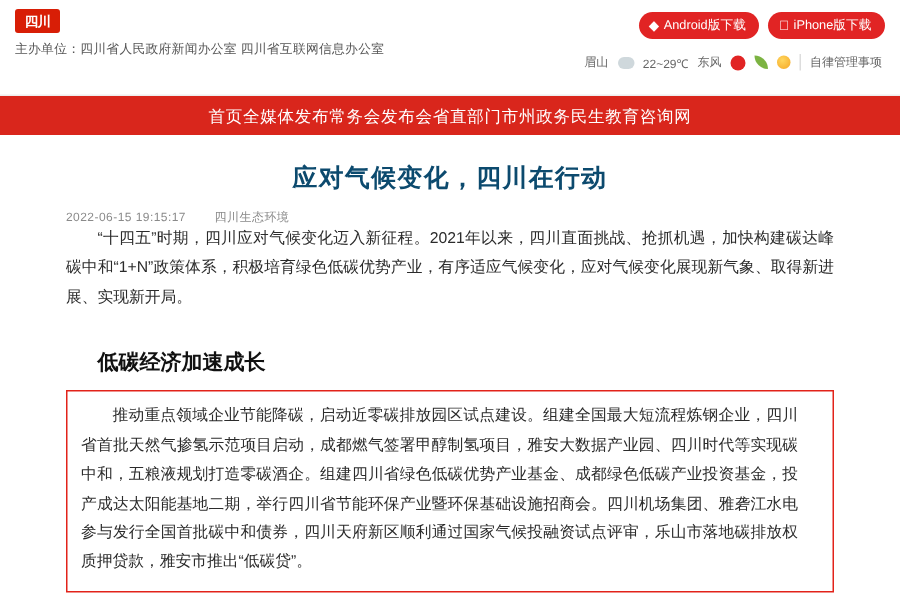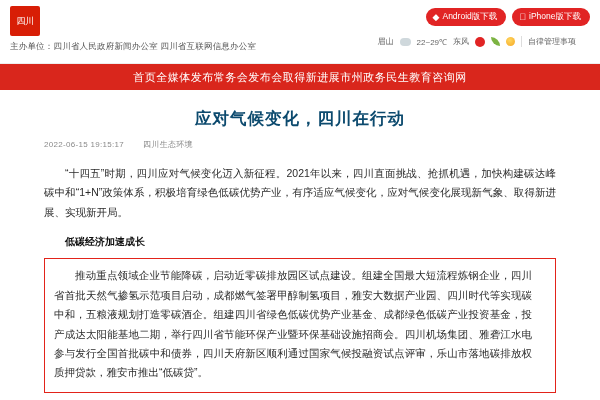--- a/index.html
+++ b/index.html
@@ -21,26 +21,26 @@
     background: #fff;
     padding: 6px 10px 0 10px;
   }
   .brand {
     display: flex;
     align-items: flex-start;
     gap: 6px;
   }
   .logo-mark {
     width: 30px;
-    height: 30px;
+    height: 16px;
     background: #d81e06;
     color: #fff;
     font-size: 9px;
     line-height: 10px;
-    font-weight: normal;
+    font-weight: bold;
     display: flex;
     align-items: center;
     justify-content: center;
     text-align: left;
     letter-spacing: -0.5px;
     border-radius: 2px;
     padding: 2px;
   }
   .logo-text {
     font-size: 21px;
@@ -73,21 +73,21 @@
     align-items: center;
     gap: 3px;
     white-space: nowrap;
     border: none;
     cursor: pointer;
   }
   .dl-btn .gl { font-size: 9px; }
 
   .infobar {
     position: absolute;
-    right: 24px;
+    right: 12px;
     top: 36px;
     display: flex;
     align-items: center;
     gap: 6px;
     font-size: 8px;
     color: #666;
     text-align: center;
   }
   .infobar .chip {
     display: flex;
@@ -146,30 +146,29 @@
   .meta {
     text-align: left;
     font-size: 8px;
     color: #8a8a8a;
     margin-top: 9px;
     letter-spacing: 0.3px;
   }
   .meta .sep { display: inline-block; width: 14px; }
 
   .para {
-    margin-top: 14px;
     font-size: 10.5px;
     line-height: 1.85;
     color: #2b2b2b;
     text-indent: 21px;
     text-align: justify;
   }
   .subhead {
-    margin-top: 13px;
-    font-size: 10px;
+    margin-top: 25px;
+    font-size: 14px;
     font-weight: bold;
     color: #111;
     text-indent: 21px;
   }
   .highlight-box {
     margin-top: 9px;
     border: 1.5px solid #e2231a;
     padding: 7px 23px 9px 9px;
   }
   .highlight-box .para {
@@ -213,21 +212,21 @@
     <span class="divider-v"></span>
     <span class="chip">自律管理事项</span>
   </div>
 </div>
 
 <div class="nav">
   <div class="nav-item">首页</div>
   <div class="nav-item">全媒体发布</div>
   <div class="nav-item">常务会</div>
   <div class="nav-item">发布会</div>
-  <div class="nav-item">取得新进展</div>
+  <div class="nav-item">省直部门</div>
   <div class="nav-item">市州</div>
   <div class="nav-item">政务</div>
   <div class="nav-item">民生</div>
   <div class="nav-item">教育</div>
   <div class="nav-item">咨询网</div>
 </div>
 
 <div class="article">
   <div class="title">应对气候变化，四川在行动</div>
   <div class="meta">

